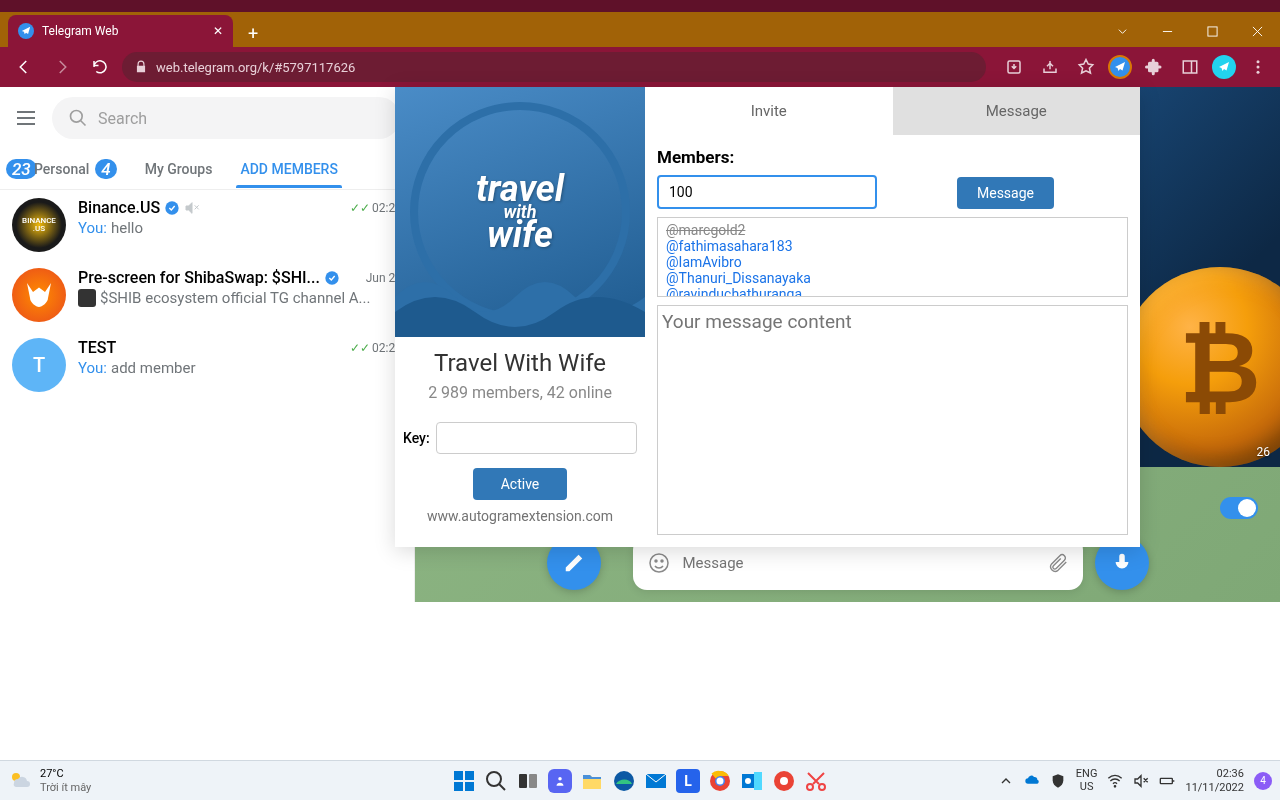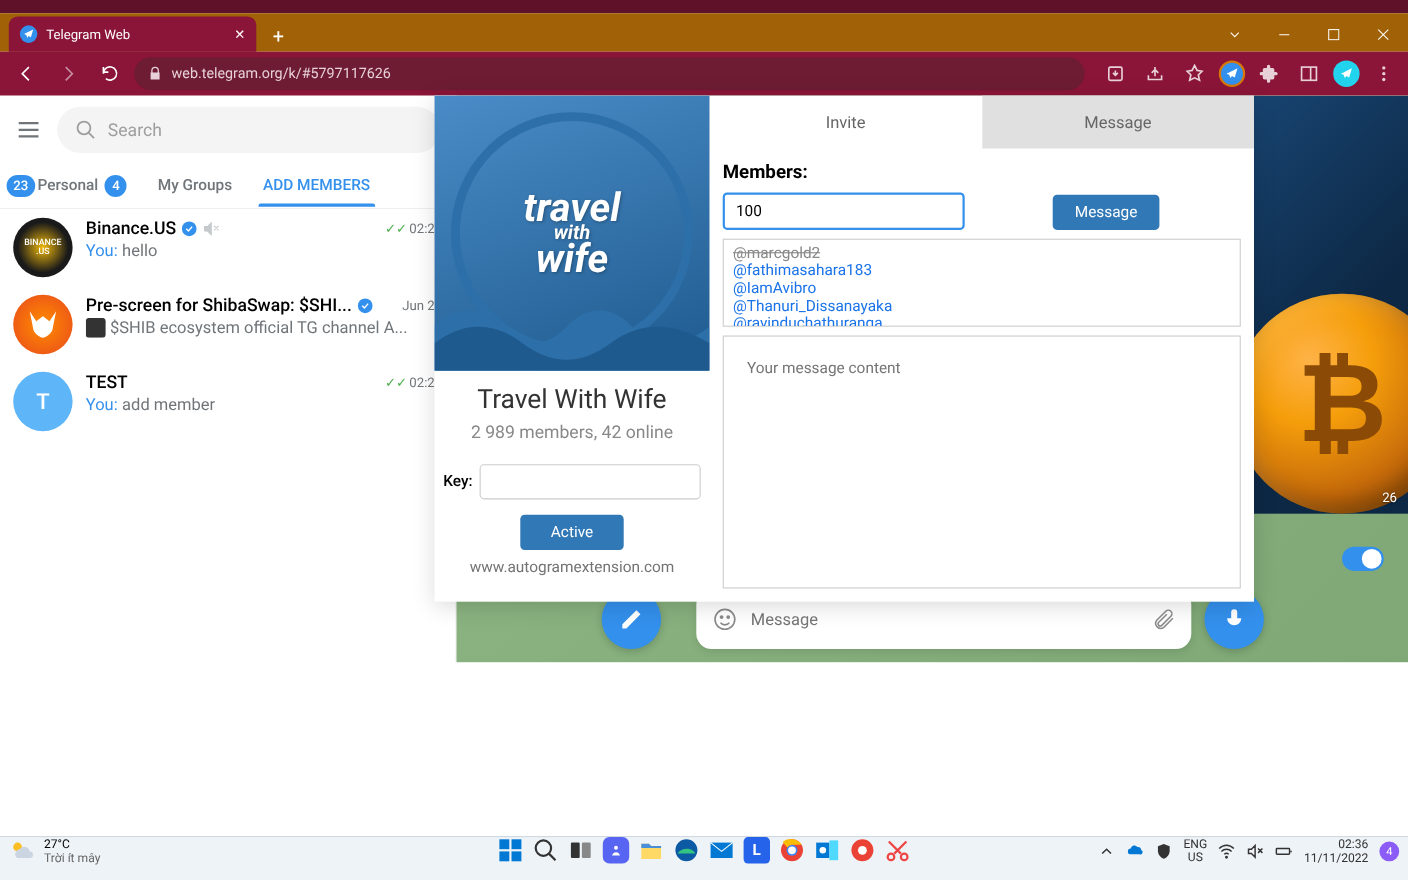--- a/index.html
+++ b/index.html
@@ -29,21 +29,21 @@
 
 .sidebar { width: 415px; background: #fff; display: flex; flex-direction: column; border-right: 1px solid #eee; }
 .sidebar-top { display: flex; align-items: center; padding: 10px 14px; gap: 14px; }
 .hamburger { width: 24px; height: 24px; cursor: pointer; color: #707579; }
 .search-box { flex: 1; background: #f4f4f5; border-radius: 22px; height: 42px; display: flex; align-items: center; padding: 0 16px; gap: 10px; color: #9e9e9e; }
 .search-box svg { width: 20px; height: 20px; }
 .filter-tabs { display: flex; align-items: center; padding: 0 12px; gap: 20px; font-size: 14px; font-weight: 500; border-bottom: 1px solid #eee; }
 .filter-tab { padding: 10px 4px; color: #707579; cursor: pointer; display: flex; align-items: center; gap: 6px; position: relative; }
 .filter-tab.active-tab { color: #3390ec; }
 .filter-tab.active-tab::after { content: ''; position: absolute; bottom: -1px; left: 0; right: 0; height: 3px; background: #3390ec; border-radius: 2px 2px 0 0; }
-.badge-blue { background: #3390ec; color: #fff; border-radius: 10px; min-width: 20px; height: 20px; padding: 0 6px; display: inline-flex; align-items: center; justify-content: center; font-size: 12px; font-weight: 500; }
+.badge-blue { background: #3390ec; color: #fff; border-radius: 10px; min-width: 20px; height: 20px; padding: 0 6px; display: inline-flex; align-items: center; justify-content: center; font-size: 17px; font-weight: 500; font-style: italic; }
 .badge-left { position: absolute; left: -10px; }
 
 .chat-list { flex: 1; overflow: hidden; }
 .chat-item { display: flex; padding: 8px 12px; gap: 12px; cursor: pointer; }
 .chat-avatar { width: 54px; height: 54px; border-radius: 50%; flex-shrink: 0; display: flex; align-items: center; justify-content: center; color: #fff; font-size: 20px; font-weight: 500; }
 .chat-body { flex: 1; min-width: 0; }
 .chat-row1 { display: flex; align-items: center; gap: 4px; }
 .chat-name { font-weight: 500; font-size: 16px; color: #000; white-space: nowrap; overflow: hidden; text-overflow: ellipsis; }
 .verified { width: 16px; height: 16px; color: #3390ec; }
 .muted { width: 16px; height: 16px; color: #c4c9cc; }
@@ -89,23 +89,23 @@
 .ext-tab { flex: 1; display: flex; align-items: center; justify-content: center; font-size: 15px; color: #666; cursor: pointer; }
 .ext-tab.active { background: #e0e0e0; }
 .ext-content { padding: 12px; flex: 1; display: flex; flex-direction: column; gap: 8px; }
 .members-label { font-weight: 700; font-size: 17px; }
 .members-row { display: flex; gap: 80px; align-items: flex-end; }
 .members-input { width: 220px; border: 2px solid #3390ec; border-radius: 4px; height: 34px; padding: 0 10px; font-size: 14px; }
 .msg-btn { background: #3178b7; color: #fff; border: none; border-radius: 4px; padding: 8px 20px; font-size: 14px; cursor: pointer; }
 .members-list { border: 1px solid #ccc; height: 80px; overflow-y: scroll; padding: 4px 8px; font-size: 14px; }
 .members-list div { color: #1a73e8; }
 .members-list div.first { text-decoration: line-through; color: #888; }
-.msg-area { border: 1px solid #ccc; flex: 1; padding: 21px; font-size: 14px; color: #aaa; resize: none; outline: none; font-family: inherit; }
-
-.taskbar { position: absolute; bottom: 0; left: 0; right: 0; height: 40px; background: #eef3f8; border-top: 1px solid #d0d8e0; display: flex; align-items: flex-start; padding: 0 8px; }
+.msg-area { border: 1px solid #ccc; flex: 1; padding: 4px; font-size: 19px; color: #aaa; resize: none; outline: none; font-family: inherit; }
+
+.taskbar { position: absolute; bottom: 0; left: 0; right: 0; height: 40px; background: #eef3f8; border-top: 1px solid #d0d8e0; display: flex; align-items: center; padding: 0 8px; }
 .weather { display: flex; align-items: center; gap: 8px; }
 .weather-icon { width: 24px; height: 24px; }
 .weather-text { font-size: 11px; line-height: 1.2; }
 .task-center { position: absolute; left: 50%; transform: translateX(-50%); display: flex; gap: 8px; }
 .task-icon { width: 24px; height: 24px; cursor: pointer; border-radius: 4px; }
 .tray { margin-left: auto; display: flex; align-items: center; gap: 10px; font-size: 11px; color: #333; }
 .tray-icon { width: 16px; height: 16px; }
 .datetime { text-align: right; line-height: 1.2; }
 .notif-badge { width: 18px; height: 18px; border-radius: 50%; background: #8b5cf6; color: #fff; display: flex; align-items: center; justify-content: center; font-size: 10px; }
 </style>

